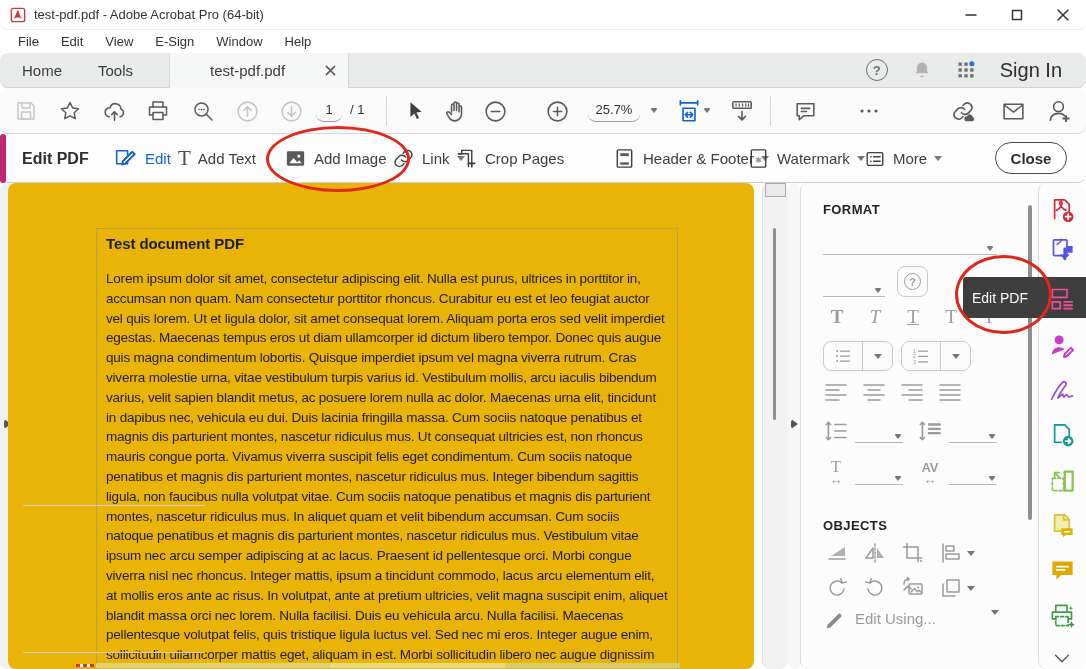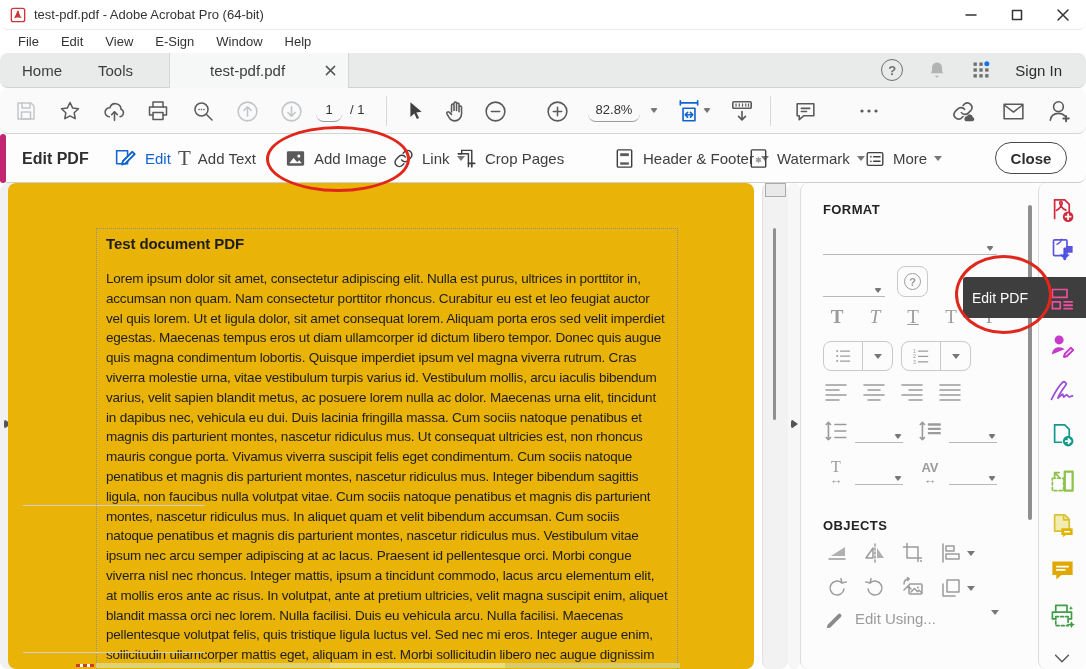--- a/index.html
+++ b/index.html
@@ -15,21 +15,21 @@
   .titlebar { left:0; top:0; width:1086px; height:30px; background:#fff; border-bottom:1px solid #ececec; display:flex; align-items:center; }
   .title-text { font-size:13px; color:#333; margin-left:8px; }
   .wctl { width:46px; height:30px; color:#444; }
   
   .menubar { left:0; top:30px; width:1086px; height:23px; background:#fff; display:flex; align-items:center; padding-left:8px; gap:2px; }
   .menu-item { font-size:13px; color:#333; padding:2px 10px; }
   
   .tabbar { left:0; top:53px; width:1086px; height:35px; background:#e9ebeb; border-bottom:1px solid #d2d2d2; display:flex; align-items:center; }
   .tab { font-size:15px; color:#3c3c3c; padding:0 18px; height:35px; display:flex; align-items:center; }
   .doctab { background:#f6f7f7; border-left:1px solid #d6d6d6; border-right:1px solid #d6d6d6; margin-left:18px; width:180px; justify-content:space-between; padding:0 12px 0 40px; }
-  .signin { font-size:15px; color:#2c2c2c; }
+  .signin { font-size:20px; color:#2c2c2c; }
   
   .toolbar { left:0; top:88px; width:1086px; height:46px; background:#fafafa; border-bottom:1px solid #d4d4d4; }
   .tbtn { width:34px; height:34px; color:#5a5a5a; position:absolute; top:6px; }
   .disabled { color:#c3c6c9; }
   .pagebox { border-bottom:1px solid #9a9a9a; width:26px; height:24px; font-size:13px; color:#333; text-align:center; line-height:24px; }
   .zoombox { border-bottom:1px solid #9a9a9a; width:52px; height:24px; font-size:13px; color:#333; text-align:center; line-height:24px; }
   
   .editbar { left:0; top:134px; width:1086px; height:49px; background:#fdfdfd; border-bottom:1px solid #cfcfcf; }
   .editbar-accent { left:0; top:134px; width:6px; height:49px; background:#c22672; }
   .ebar-title { font-weight:bold; font-size:16px; color:#2e2e2e; }
@@ -221,21 +221,21 @@
           <circle cx="12" cy="12" r="9"></circle>
           <path d="M8 12h8"></path>
         </svg>
       </div>
     <div class="ic tbtn" style="left:540px">
         <svg width="25" height="25" viewBox="0 0 24 24">
           <circle cx="12" cy="12" r="9"></circle>
           <path d="M8 12h8M12 8v8"></path>
         </svg>
       </div>
-    <div class="abs zoombox" style="left:588px; top:10px;">82.8%</div>
+    <div class="abs zoombox" style="left:588px; top:10px;">25.7%</div>
     <span class="abs caret" style="left:650px; top:20px;"></span>
     <div class="ic tbtn" style="left:672px; color:#1164cf;">
         <svg width="26" height="26" viewBox="0 0 24 24" stroke-width="1.8">
           <path d="M4 4.5h16M4 2.5v4M20 2.5v4"></path>
           <rect x="6.5" y="9.5" width="11" height="11.5"></rect>
           <path d="M8.5 15.5h7M8.5 15.5l2.2-2.2M8.5 15.5l2.2 2.2M15.5 15.5l-2.2-2.2M15.5 15.5l-2.2 2.2"></path>
         </svg>
       </div>
     <span class="abs caret" style="left:703px; top:20px;"></span>
     <div class="ic tbtn" style="left:725px">

